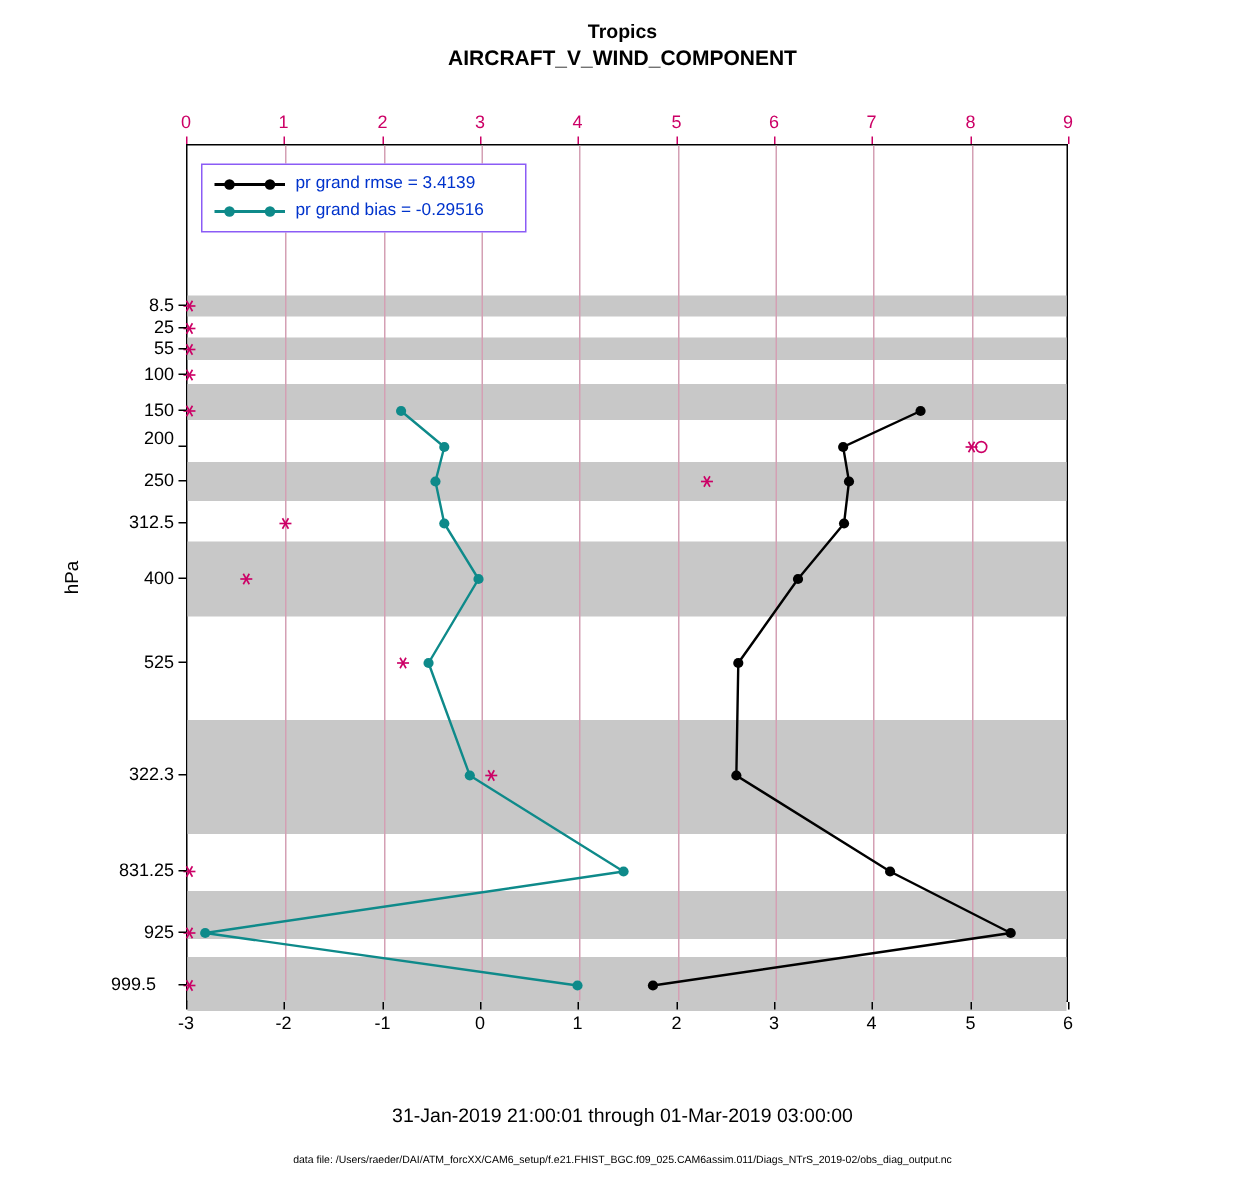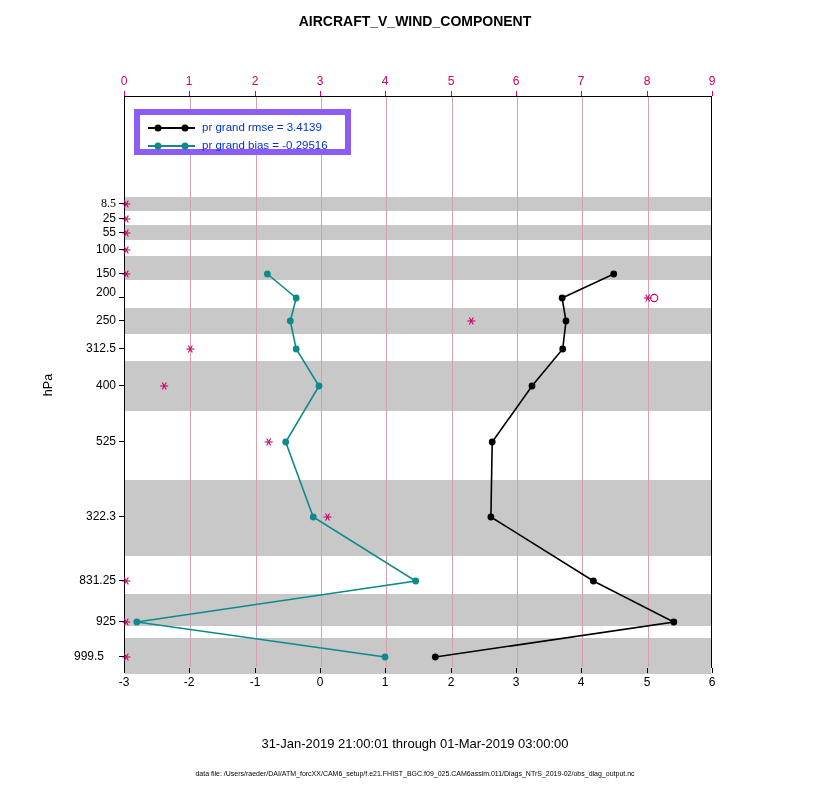--- a/index.html
+++ b/index.html
@@ -133,21 +133,21 @@
     position: absolute;
     left: 0;
     width: 830px;
     text-align: center;
     font-size: 7px;
     color: #000;
   }
   .legend-box {
     position: absolute;
     background: #ffffff;
-    border: 6px solid #8b5cf6;
+    border: 1px solid #8b5cf6;
     box-sizing: border-box;
   }
   .legend-row {
     position: absolute;
     font-size: 11.5px;
     white-space: nowrap;
   }
   .legend-text-rmse { color: #0033cc; }
   .legend-text-bias { color: #0033cc; }
   svg.overlay {
@@ -156,20 +156,21 @@
     top: 0;
     overflow: visible;
   }
 </style>
 </head>
 <body>
 
 <div id="root">
 
   <div class="title-block">
+    <div class="title-line1">Tropics</div>
     <div class="title-line2">AIRCRAFT_V_WIND_COMPONENT</div>
   </div>
 
 
   <div id="plot" class="plot-frame" style="left:124px; top:96px; width:588px; height:572px;">
     <div id="bands">
         <div class="band" style="top: 100px; height: 14px;"></div>
         <div class="band" style="top: 128px; height: 15px;"></div>
         <div class="band" style="top: 159px; height: 24px;"></div>
         <div class="band" style="top: 211px; height: 26px;"></div>
@@ -324,21 +325,21 @@
       <div class="toptick-label" style="left: 516px; top: 74px;">6</div>
       <div class="tick-top" style="left: 581px; top: 91px;"></div>
       <div class="toptick-label" style="left: 581px; top: 74px;">7</div>
       <div class="tick-top" style="left: 647px; top: 91px;"></div>
       <div class="toptick-label" style="left: 647px; top: 74px;">8</div>
       <div class="tick-top" style="left: 712px; top: 91px;"></div>
       <div class="toptick-label" style="left: 712px; top: 74px;">9</div>
     </div>
   <div id="ticks-left">
       <div class="tick-left" style="left: 119px; top: 203px;"></div>
-      <div class="ytick-label" style="left: 62px; width: 54px; top: 203px; font-family: Liberation Serif, serif;">8.5</div>
+      <div class="ytick-label" style="left: 62px; width: 54px; top: 203px;">8.5</div>
       <div class="tick-left" style="left: 119px; top: 218px;"></div>
       <div class="ytick-label" style="left: 62px; width: 54px; top: 218px;">25</div>
       <div class="tick-left" style="left: 119px; top: 232px;"></div>
       <div class="ytick-label" style="left: 62px; width: 54px; top: 232px;">55</div>
       <div class="tick-left" style="left: 119px; top: 249px;"></div>
       <div class="ytick-label" style="left: 62px; width: 54px; top: 249px;">100</div>
       <div class="tick-left" style="left: 119px; top: 273px;"></div>
       <div class="ytick-label" style="left: 62px; width: 54px; top: 273px;">150</div>
       <div class="tick-left" style="left: 119px; top: 297px;"></div>
       <div class="ytick-label" style="left: 62px; width: 54px; top: 292px;">200</div>

